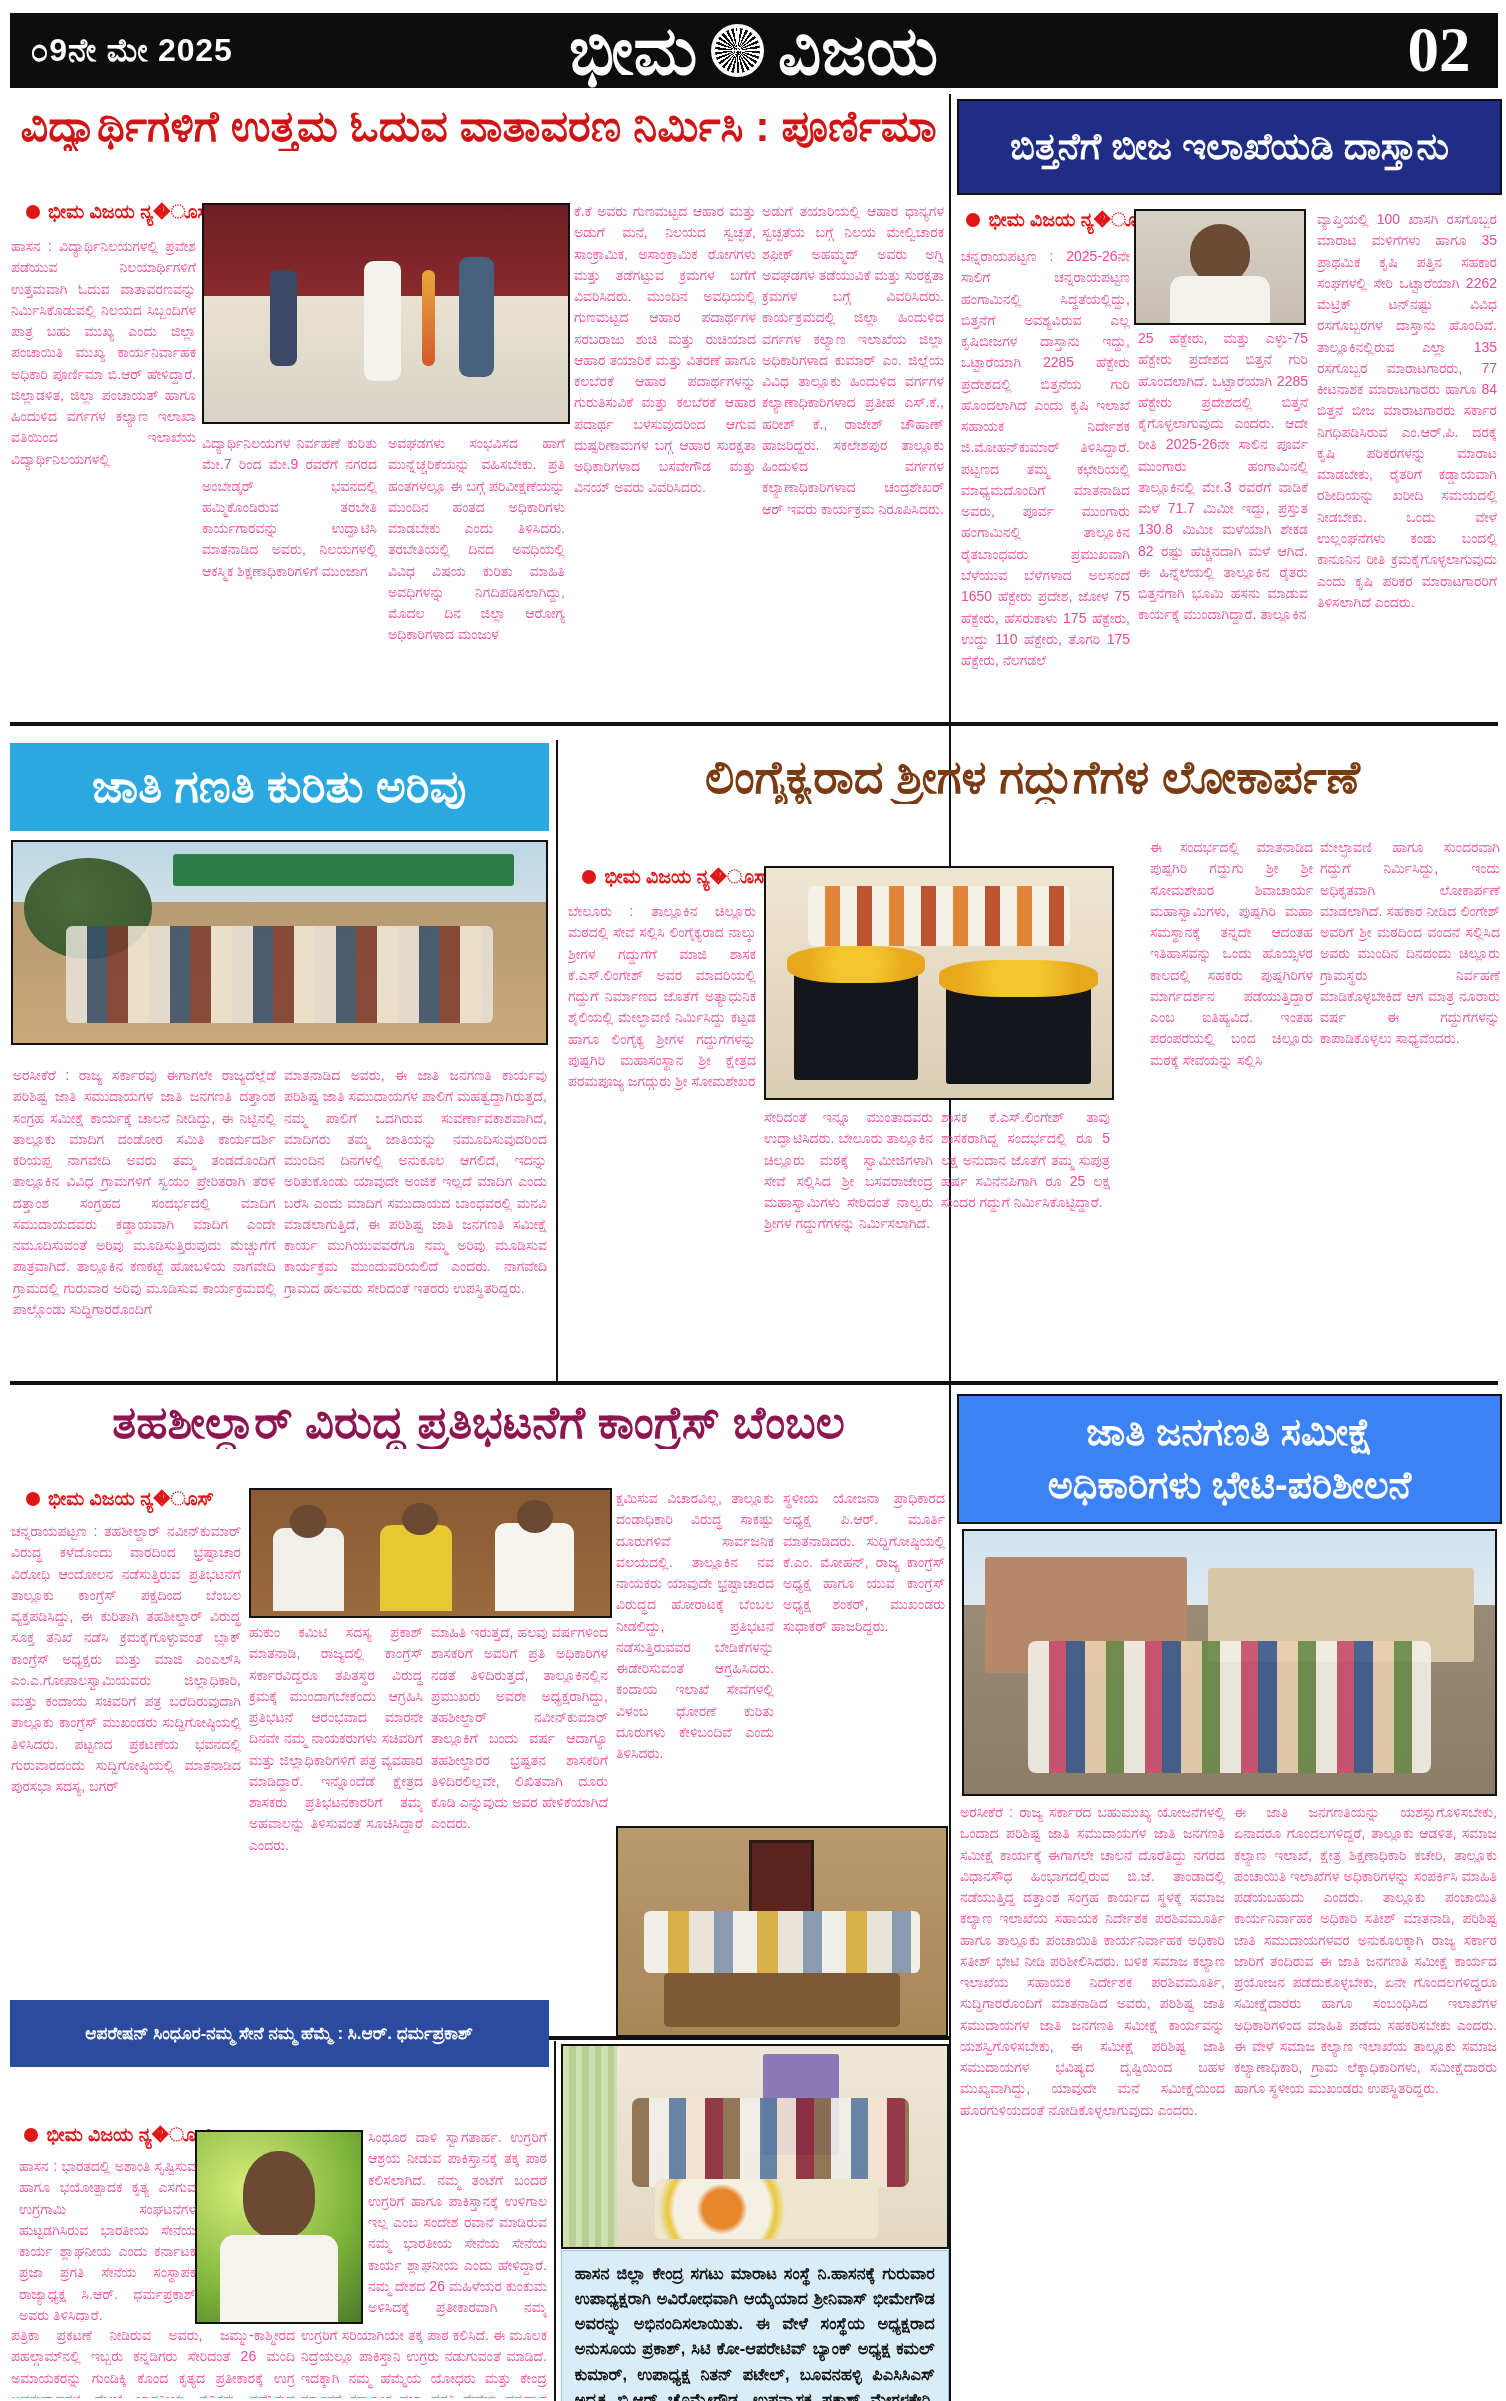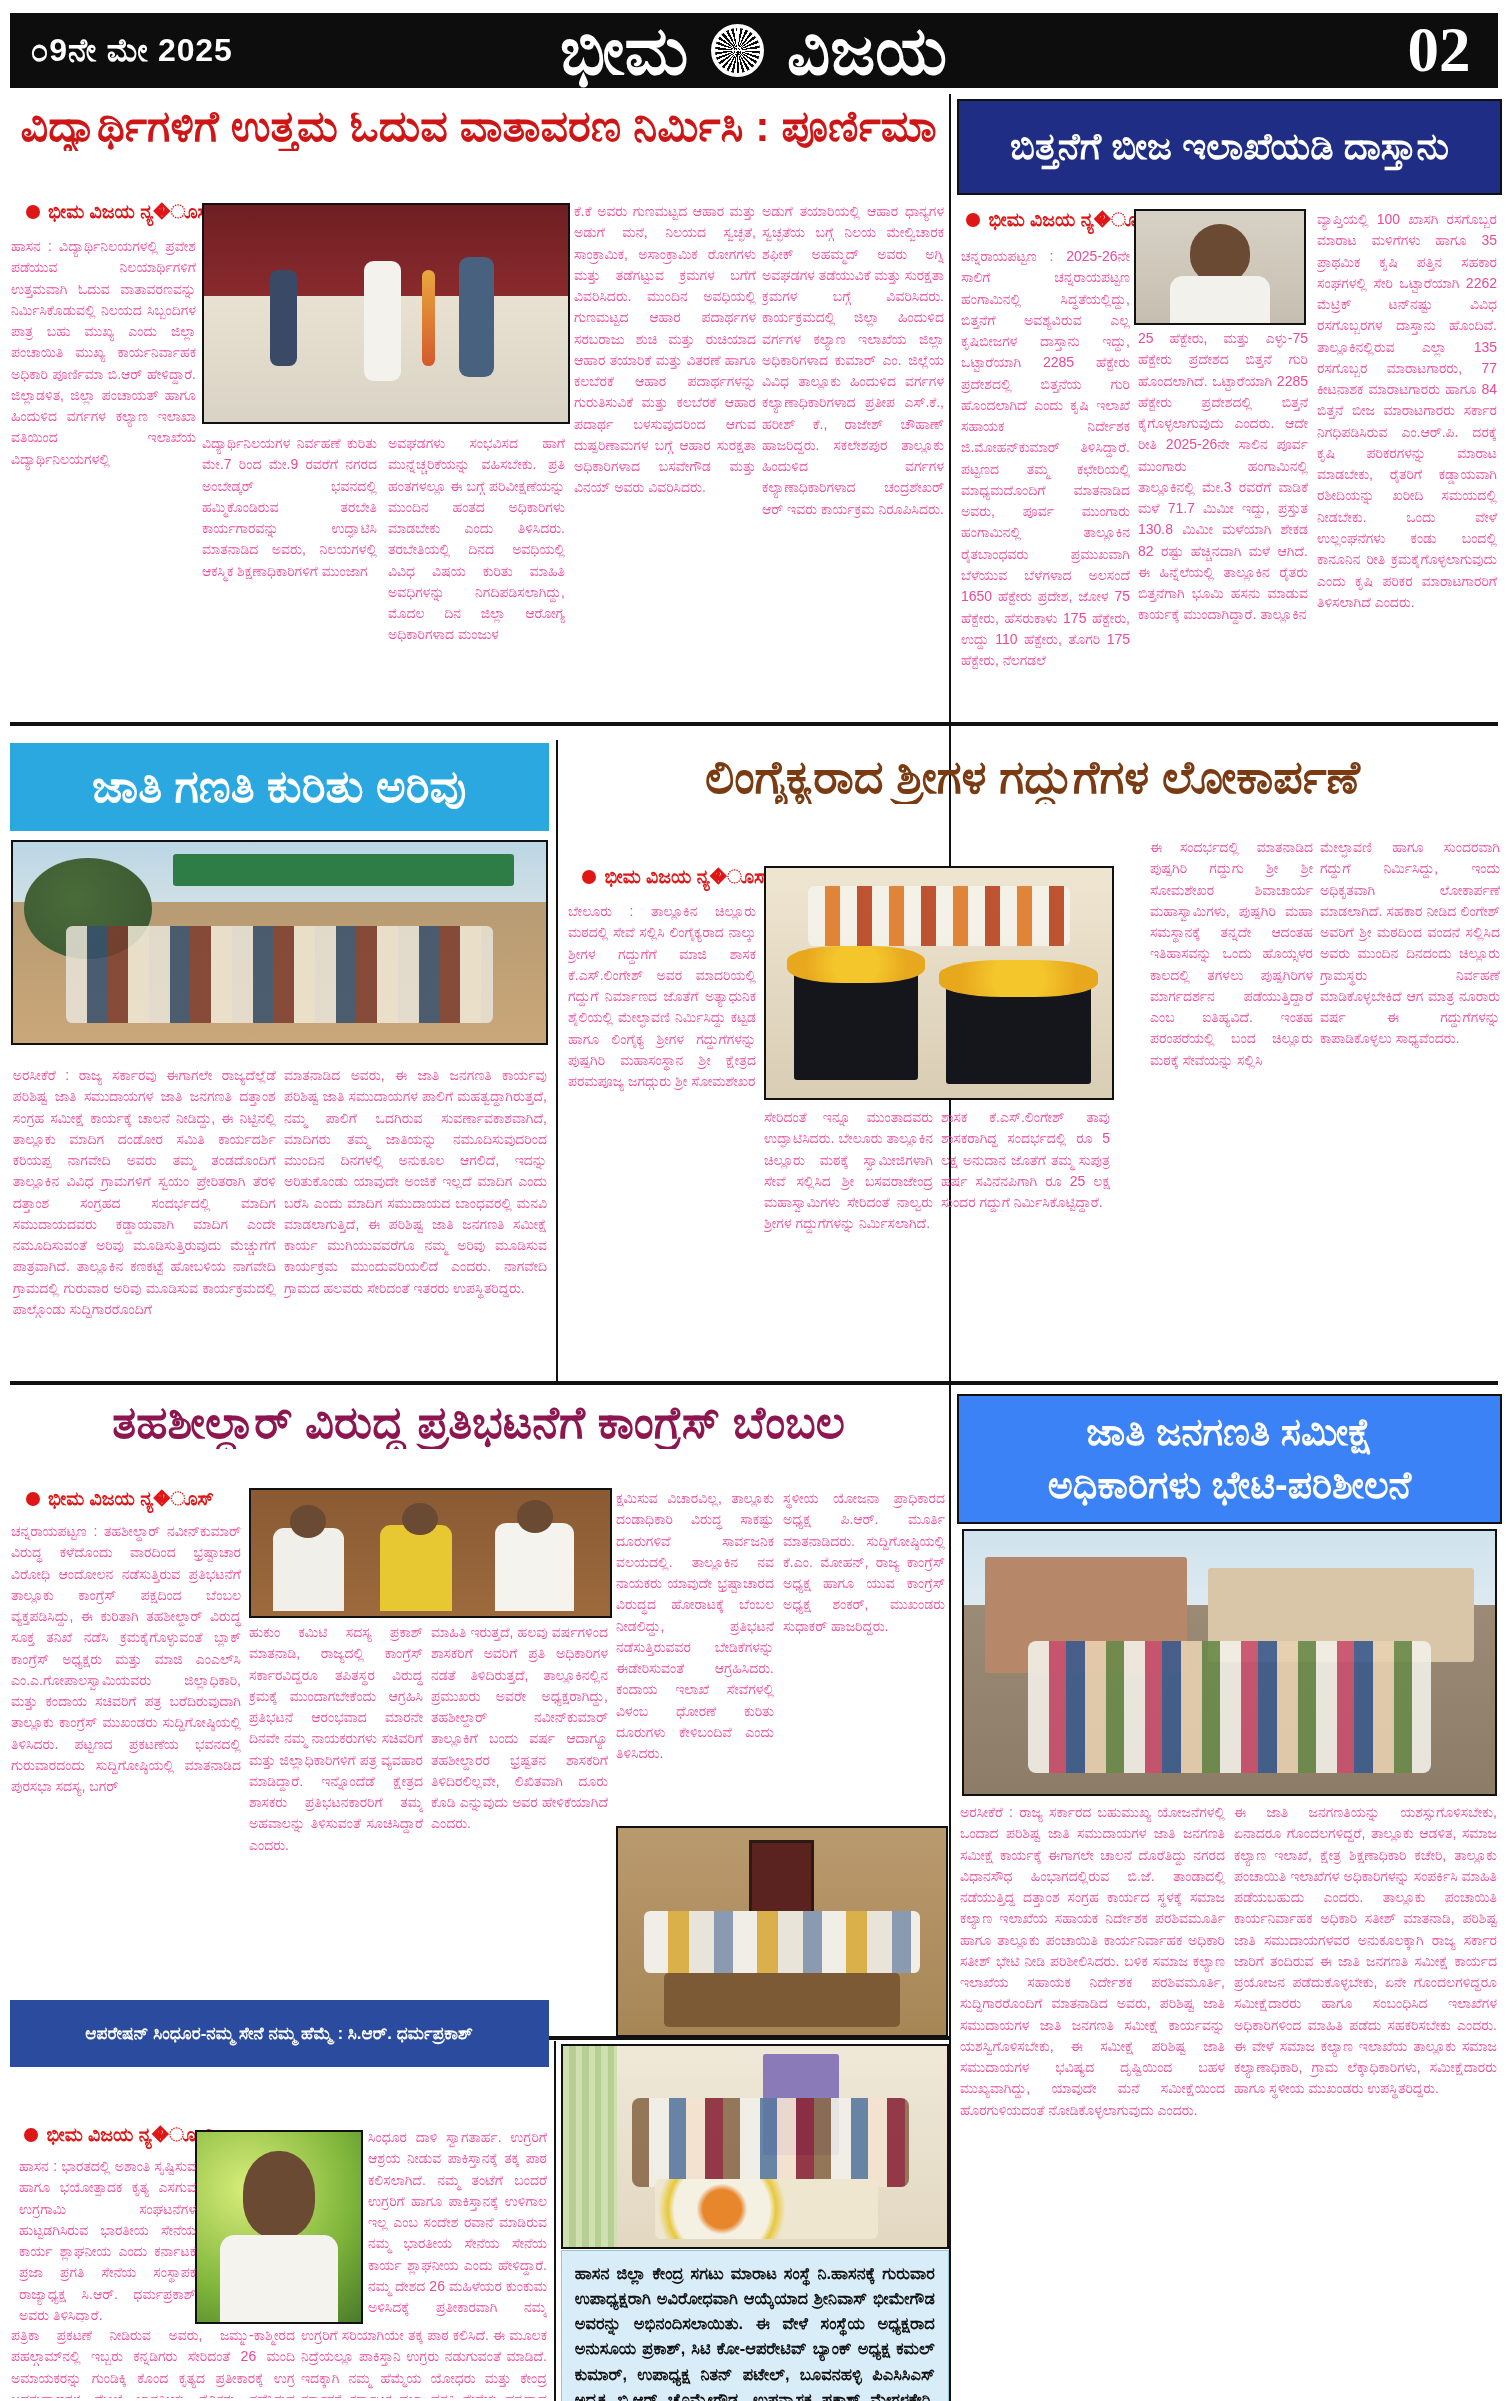--- a/index.html
+++ b/index.html
@@ -2,21 +2,21 @@
 <html style="font-size:12.8px"><head>
 <meta charset="utf-8">
 <style>
   html,body{margin:0;padding:0;background:#ffffff;}
   body{font-family:"Liberation Sans","DejaVu Sans",sans-serif;}
   .page{position:relative;width:1507px;height:2401px;background:#ffffff;overflow:hidden;}
   
   .masthead{position:absolute;left:9.6px;top:12.8px;width:1488px;height:75px;background:#0d0d0d;color:#fff;
             display:flex;align-items:center;}
   .m-date{position:absolute;left:21px;font-size:32px;font-weight:bold;letter-spacing:0.8px;}
-  .m-title{position:absolute;left:0;right:0;display:flex;justify-content:center;align-items:center;gap:23px;
+  .m-title{position:absolute;left:0;right:0;display:flex;justify-content:center;align-items:center;gap:14px;
            font-size:67px;font-weight:bold;line-height:1;}
   .chakra{width:45px;height:45px;border-radius:50%;border:4px solid #fff;
           background:repeating-conic-gradient(#ffffff 0deg 7deg,#0d0d0d 7deg 14deg);}
   .m-page{position:absolute;right:27px;font-size:63px;font-weight:bold;font-family:"Liberation Serif","DejaVu Serif",serif;}
   
   .hrule{position:absolute;background:#111;height:4px;}
   .vrule{position:absolute;background:#111;width:2.4px;}
   
   .headline{position:absolute;font-weight:bold;text-align:center;white-space:nowrap;overflow:hidden;line-height:1.15;}
   .hl-red{color:#cf1616;}
@@ -120,21 +120,21 @@
     <div class="sh" style="left:0;top:0;width:100%;height:100%;background:linear-gradient(180deg,#efe6d2,#d9cdb4);"></div>
     <div class="sh" style="left:8%;top:40%;width:36%;height:52%;background:#15161c;border-radius:3.2px;"></div>
     <div class="sh" style="left:52%;top:46%;width:42%;height:48%;background:#15161c;border-radius:3.2px;"></div>
     <div class="sh" style="left:6%;top:34%;width:40%;height:16%;background:radial-gradient(circle,#f4c62c 30%,#e8a81e 70%);border-radius:40%;"></div>
     <div class="sh" style="left:50%;top:40%;width:46%;height:16%;background:radial-gradient(circle,#f4c62c 30%,#e8a81e 70%);border-radius:40%;"></div>
     <div class="sh" style="left:12%;top:8%;width:76%;height:26%;background:repeating-linear-gradient(90deg,#f5f2ea 0 17.5px,#e07a28 17.5px 32px,#f5f2ea 32px 49px,#b8441e 49px 64px);border-radius:6.4px;opacity:0.9;"></div>
   </div>
   <div class="col" style="left:568px;top:901px;width:188px;height:478px;">ಬೇಲೂರು : ತಾಲ್ಲೂಕಿನ ಚಿಲ್ಲೂರು ಮಠದಲ್ಲಿ ಸೇವೆ ಸಲ್ಲಿಸಿ ಲಿಂಗೈಕ್ಯರಾದ ನಾಲ್ಕು ಶ್ರೀಗಳ ಗದ್ದುಗೆಗೆ ಮಾಜಿ ಶಾಸಕ ಕೆ.ಎಸ್.ಲಿಂಗೇಶ್ ಅವರ ಮಾದರಿಯಲ್ಲಿ ಗದ್ದುಗೆ ನಿರ್ಮಾಣದ ಜೊತೆಗೆ ಅತ್ಯಾಧುನಿಕ ಶೈಲಿಯಲ್ಲಿ ಮೇಲ್ಛಾವಣಿ ನಿರ್ಮಿಸಿದ್ದು ಕಟ್ಟಡ ಹಾಗೂ ಲಿಂಗೈಕ್ಯ ಶ್ರೀಗಳ ಗದ್ದುಗೆಗಳನ್ನು ಪುಷ್ಪಗಿರಿ ಮಹಾಸಂಸ್ಥಾನ ಶ್ರೀ ಕ್ಷೇತ್ರದ ಪರಮಪೂಜ್ಯ ಜಗದ್ಗುರು ಶ್ರೀ ಸೋಮಶೇಖರ</div>
   <div class="col" style="left:764px;top:1107px;width:169px;height:273px;">ಸೇರಿದಂತೆ ಇನ್ನೂ ಮುಂತಾದವರು ಉದ್ಘಾಟಿಸಿದರು. ಬೇಲೂರು ತಾಲ್ಲೂಕಿನ ಚಿಲ್ಲೂರು ಮಠಕ್ಕೆ ಸ್ವಾಮೀಜಿಗಳಾಗಿ ಸೇವೆ ಸಲ್ಲಿಸಿದ ಶ್ರೀ ಬಸವರಾಜೇಂದ್ರ ಮಹಾಸ್ವಾಮಿಗಳು ಸೇರಿದಂತೆ ನಾಲ್ವರು ಶ್ರೀಗಳ ಗದ್ದುಗೆಗಳನ್ನು ನಿರ್ಮಿಸಲಾಗಿದೆ.</div>
   <div class="col" style="left:941px;top:1107px;width:169px;height:273px;">ಶಾಸಕ ಕೆ.ಎಸ್.ಲಿಂಗೇಶ್ ತಾವು ಶಾಸಕರಾಗಿದ್ದ ಸಂದರ್ಭದಲ್ಲಿ ರೂ 5 ಲಕ್ಷ ಅನುದಾನ ಜೊತೆಗೆ ತಮ್ಮ ಸುಪುತ್ರ ಹರ್ಷ ಸವಿನೆನಪಿಗಾಗಿ ರೂ 25 ಲಕ್ಷ ಸುಂದರ ಗದ್ದುಗೆ ನಿರ್ಮಿಸಿಕೊಟ್ಟಿದ್ದಾರೆ.</div>
-  <div class="col" style="left:1150px;top:837px;width:163px;height:542px;">ಈ ಸಂದರ್ಭದಲ್ಲಿ ಮಾತನಾಡಿದ ಪುಷ್ಪಗಿರಿ ಗದ್ದುಗು ಶ್ರೀ ಶ್ರೀ ಸೋಮಶೇಖರ ಶಿವಾಚಾರ್ಯ ಮಹಾಸ್ವಾಮಿಗಳು, ಪುಷ್ಪಗಿರಿ ಮಹಾ ಸಮಸ್ಥಾನಕ್ಕೆ ತನ್ನದೇ ಆದಂತಹ ಇತಿಹಾಸವನ್ನು ಒಂದು ಹೊಯ್ಸಳರ ಕಾಲದಲ್ಲಿ ತಗಳಲು ಪುಷ್ಪಗಿರಿಗಳ ಮಾರ್ಗದರ್ಶನ ಪಡೆಯುತ್ತಿದ್ದಾರೆ ಎಂಬ ಐತಿಹ್ಯವಿದೆ. ಇಂತಹ ಪರಂಪರೆಯಲ್ಲಿ ಬಂದ ಚಿಲ್ಲೂರು ಮಠಕ್ಕೆ ಸೇವೆಯನ್ನು ಸಲ್ಲಿಸಿ</div>
+  <div class="col" style="left:1150px;top:837px;width:163px;height:542px;">ಈ ಸಂದರ್ಭದಲ್ಲಿ ಮಾತನಾಡಿದ ಪುಷ್ಪಗಿರಿ ಗದ್ದುಗು ಶ್ರೀ ಶ್ರೀ ಸೋಮಶೇಖರ ಶಿವಾಚಾರ್ಯ ಮಹಾಸ್ವಾಮಿಗಳು, ಪುಷ್ಪಗಿರಿ ಮಹಾ ಸಮಸ್ಥಾನಕ್ಕೆ ತನ್ನದೇ ಆದಂತಹ ಇತಿಹಾಸವನ್ನು ಒಂದು ಹೊಯ್ಸಳರ ಕಾಲದಲ್ಲಿ ಸಹಕರು ಪುಷ್ಪಗಿರಿಗಳ ಮಾರ್ಗದರ್ಶನ ಪಡೆಯುತ್ತಿದ್ದಾರೆ ಎಂಬ ಐತಿಹ್ಯವಿದೆ. ಇಂತಹ ಪರಂಪರೆಯಲ್ಲಿ ಬಂದ ಚಿಲ್ಲೂರು ಮಠಕ್ಕೆ ಸೇವೆಯನ್ನು ಸಲ್ಲಿಸಿ</div>
   <div class="col" style="left:1320px;top:837px;width:180px;height:542px;">ಮೇಲ್ಛಾವಣಿ ಹಾಗೂ ಸುಂದರವಾಗಿ ಗದ್ದುಗೆ ನಿರ್ಮಿಸಿದ್ದು, ಇಂದು ಅಧಿಕೃತವಾಗಿ ಲೋಕಾರ್ಪಣೆ ಮಾಡಲಾಗಿದೆ. ಸಹಕಾರ ನೀಡಿದ ಲಿಂಗೇಶ್ ಅವರಿಗೆ ಶ್ರೀ ಮಠದಿಂದ ವಂದನೆ ಸಲ್ಲಿಸಿದ ಅವರು ಮುಂದಿನ ದಿನದಂದು ಚಿಲ್ಲೂರು ಗ್ರಾಮಸ್ಥರು ನಿರ್ವಹಣೆ ಮಾಡಿಕೊಳ್ಳಬೇಕಿದೆ ಆಗ ಮಾತ್ರ ನೂರಾರು ವರ್ಷ ಈ ಗದ್ದುಗೆಗಳನ್ನು ಕಾಪಾಡಿಕೊಳ್ಳಲು ಸಾಧ್ಯವೆಂದರು.</div>
 
   <div class="headline hl-magenta" style="left:9.6px;top:1397px;width:938px;font-size:45px;">ತಹಶೀಲ್ದಾರ್ ವಿರುದ್ಧ ಪ್ರತಿಭಟನೆಗೆ ಕಾಂಗ್ರೆಸ್ ಬೆಂಬಲ</div>
   <div class="byline" style="left:25.5px;top:1488px;">
     <span class="dot"></span>
     <span>ಭೀಮ ವಿಜಯ ನ್ಯ�ೂಸ್</span>
   </div>
   <div class="photo" style="left:249px;top:1488px;width:359px;height:126px;">
     <div class="sh" style="left:0;top:0;width:100%;height:100%;background:linear-gradient(180deg,#8a5a33,#9c6a3d);"></div>
     <div class="sh" style="left:6%;top:30%;width:20%;height:66%;background:#f0efe9;border-radius:11px 11px 0 0;"></div>

